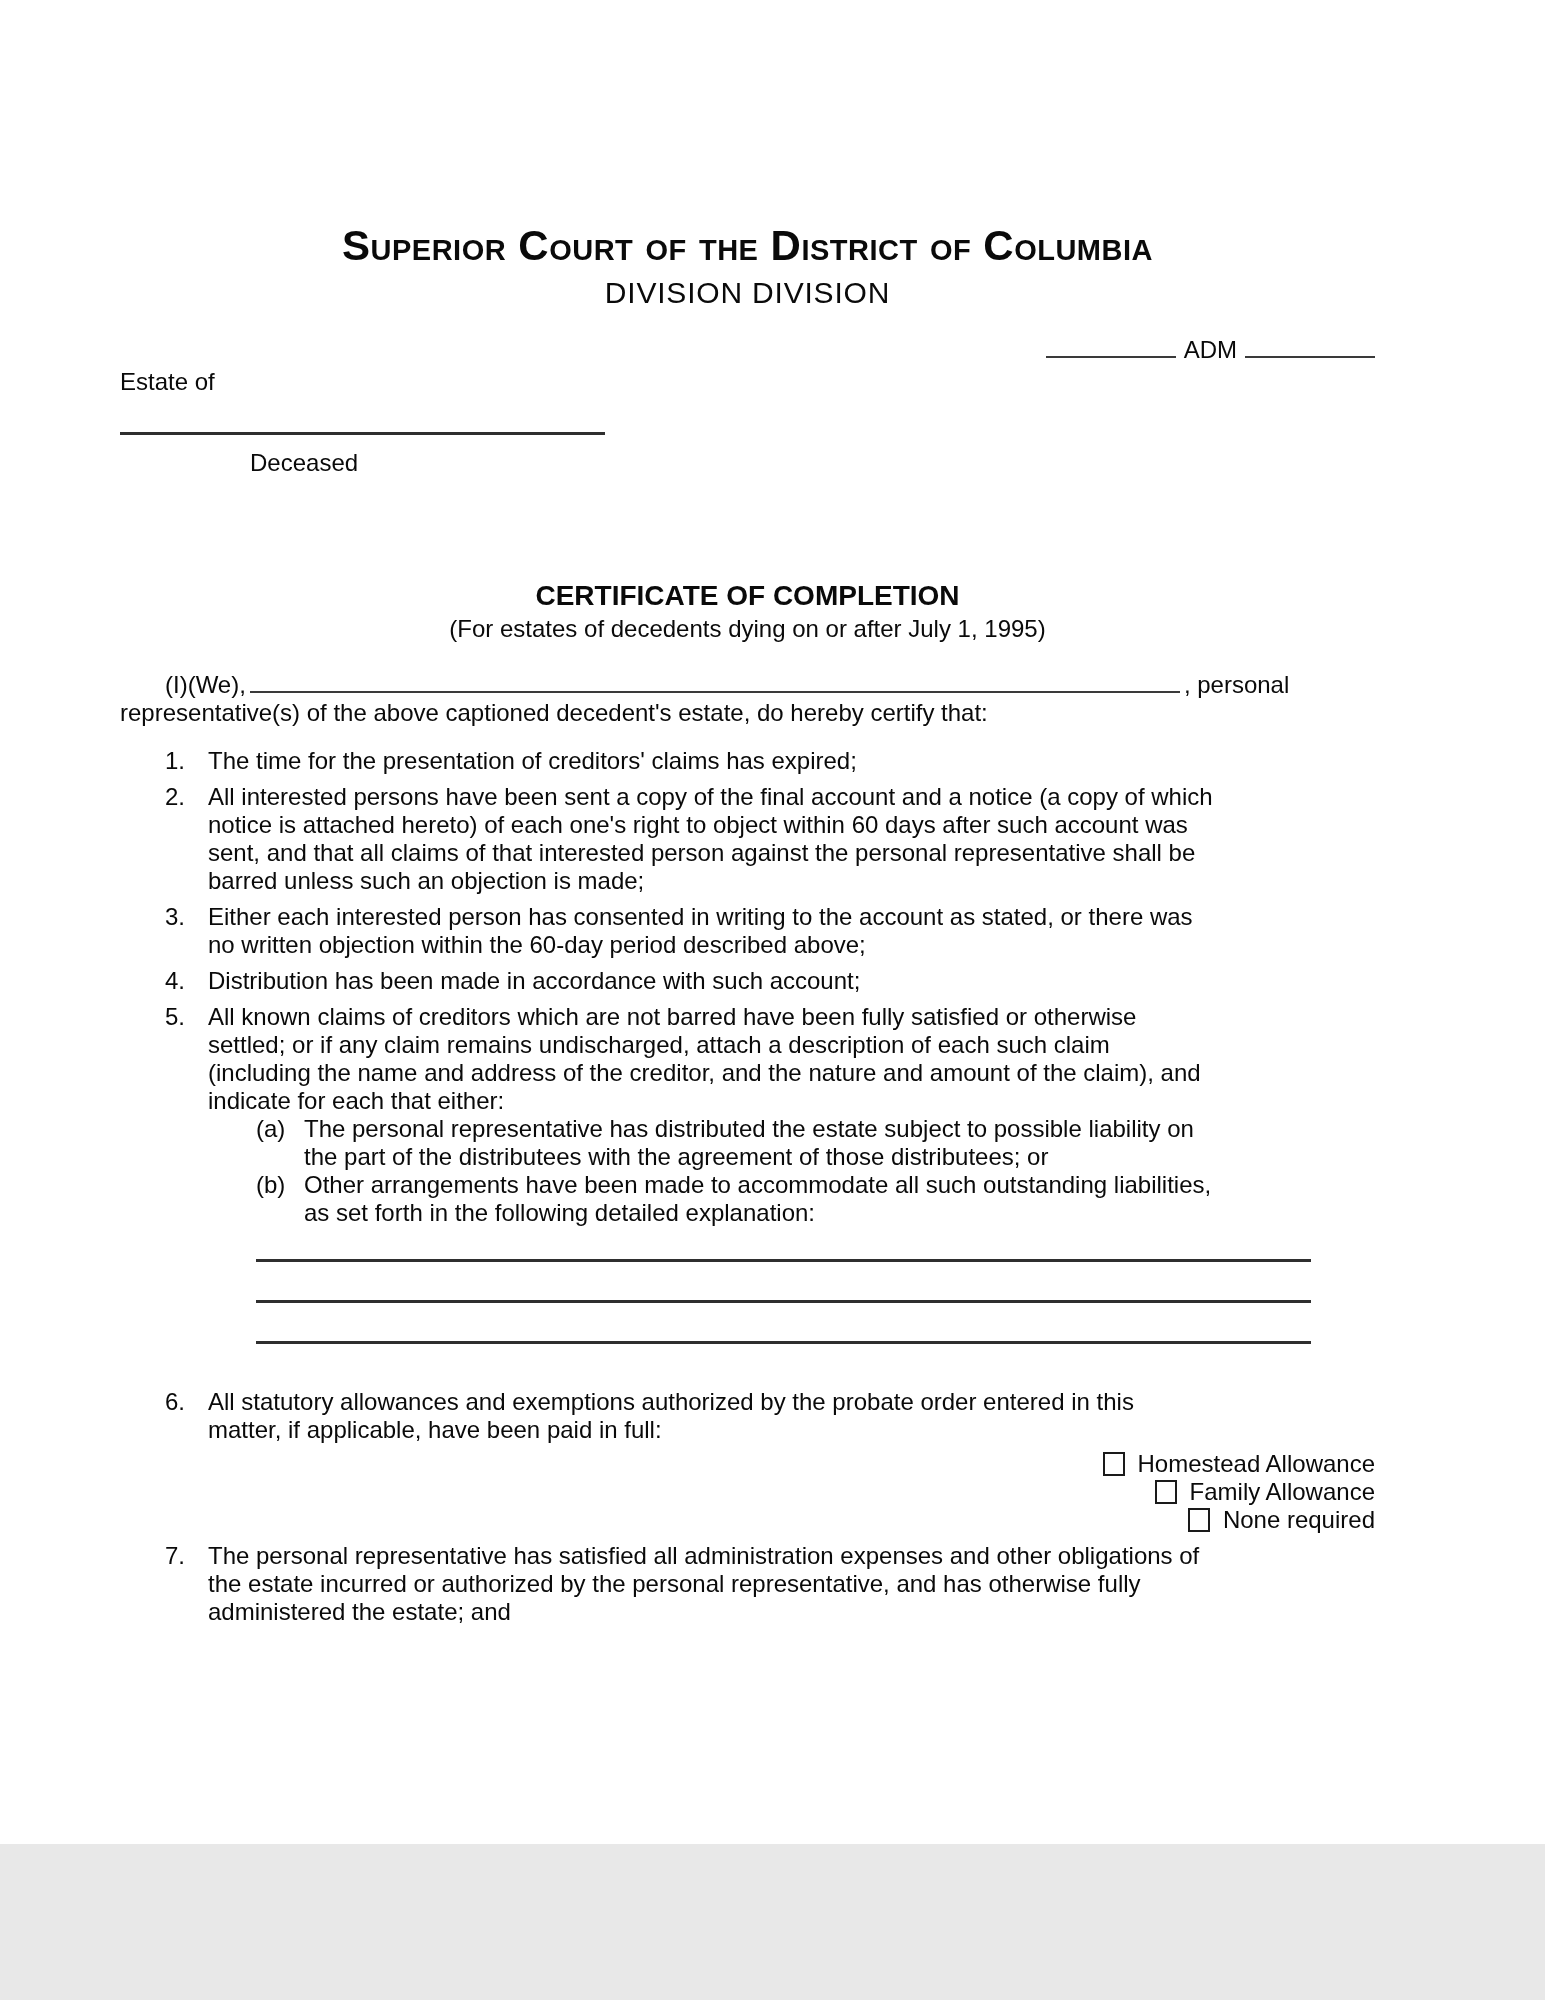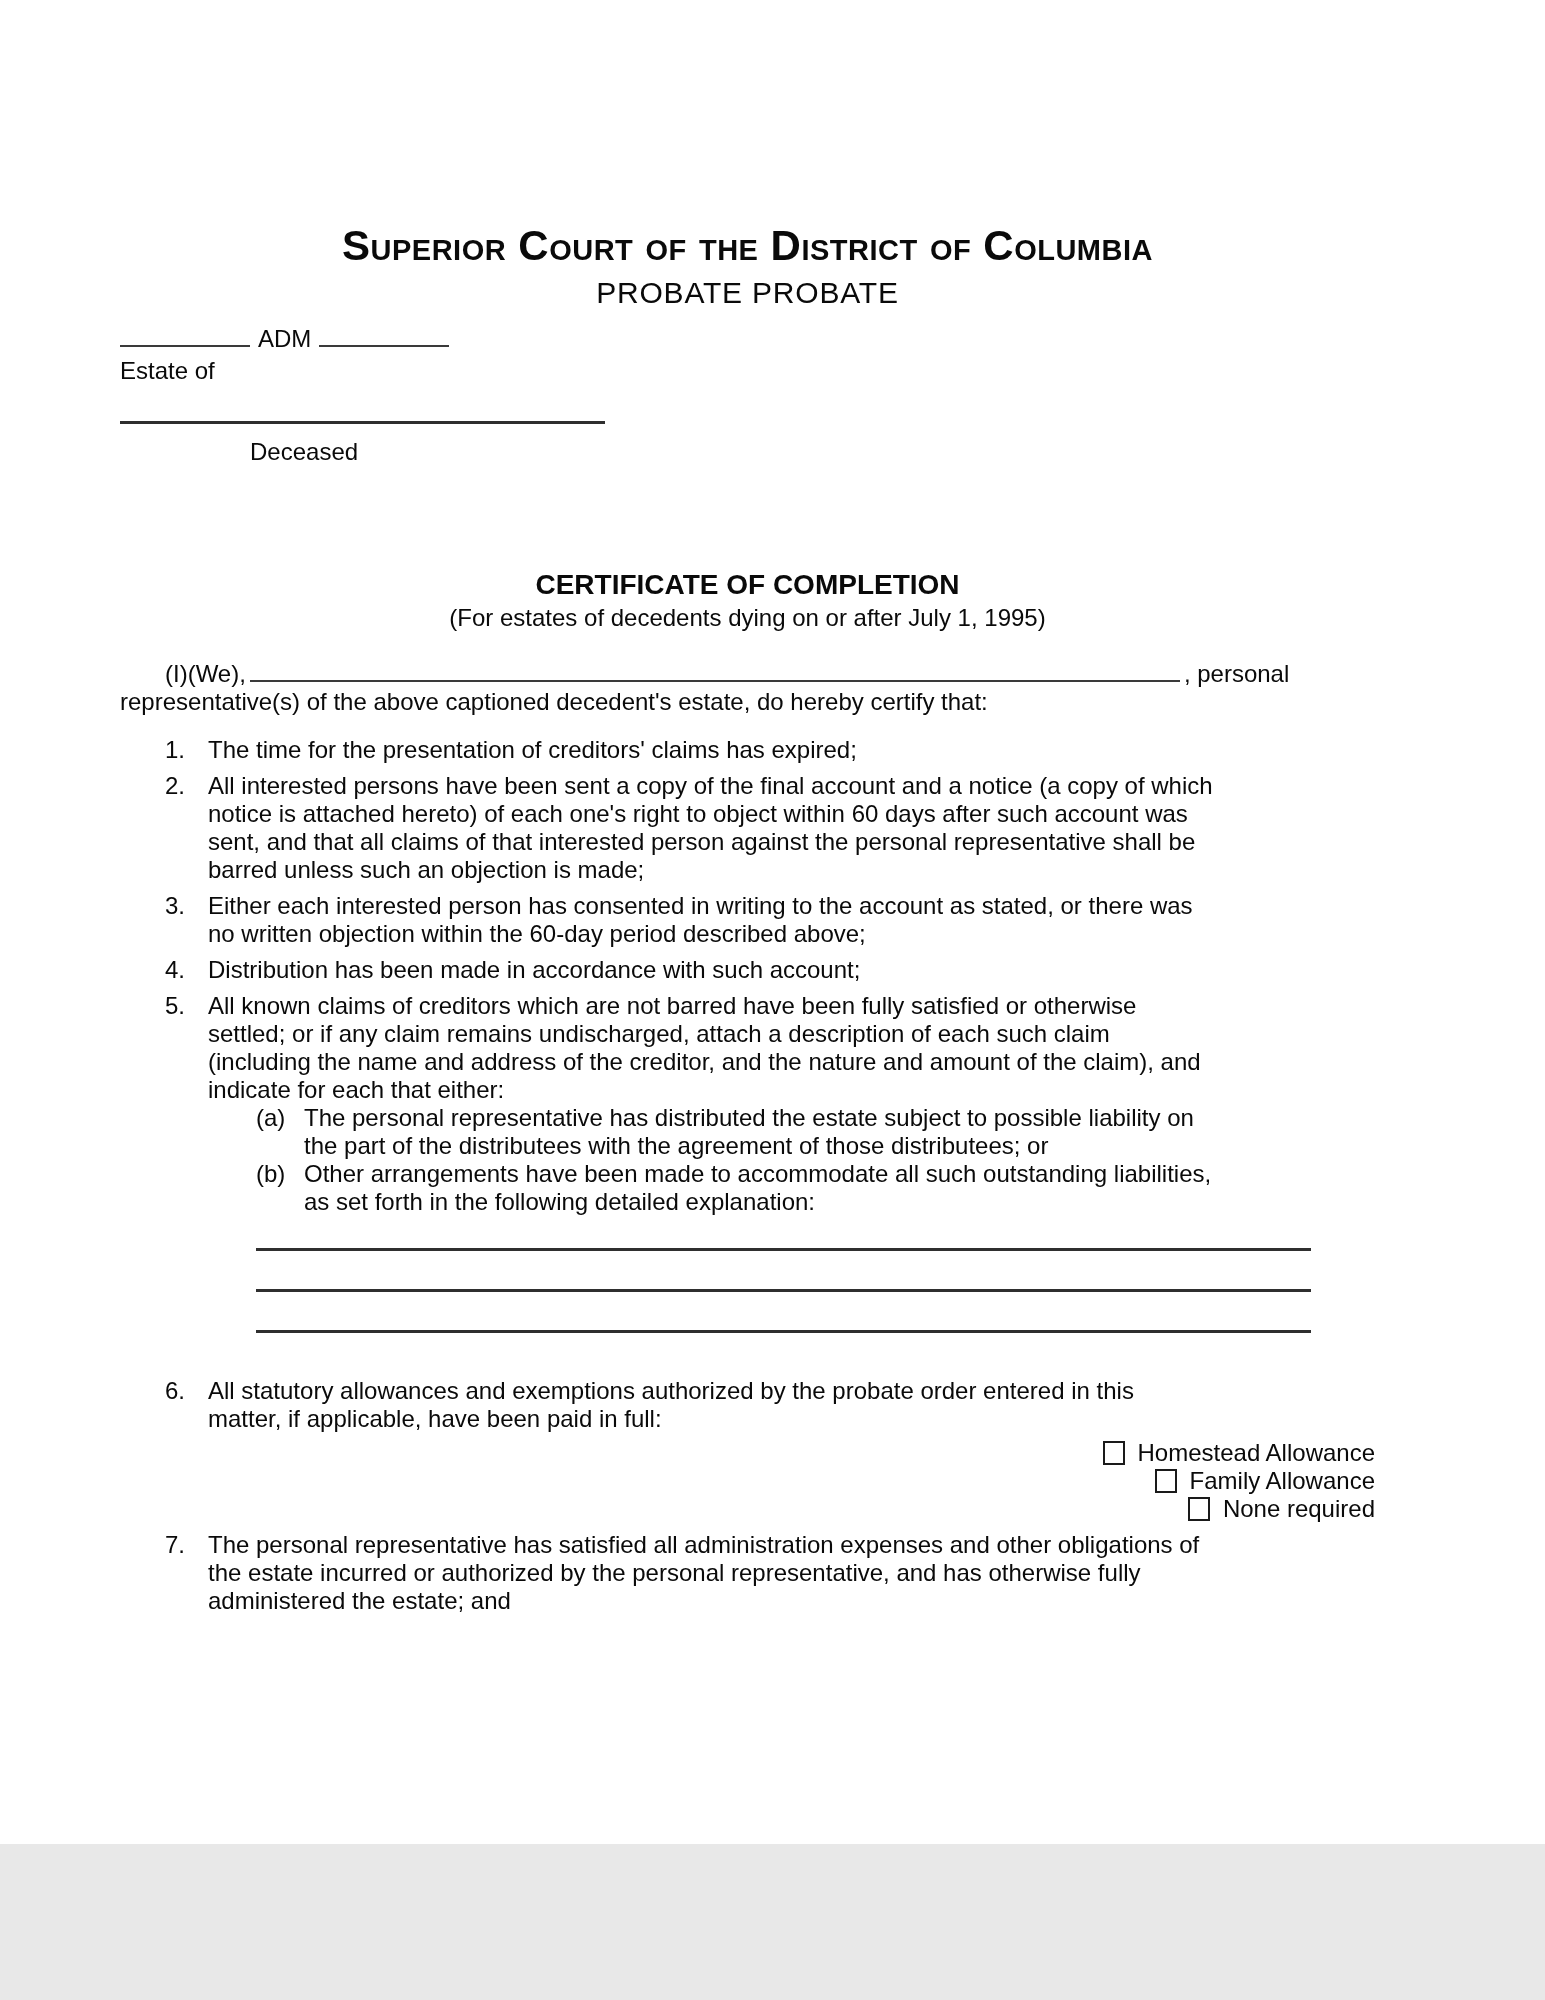--- a/index.html
+++ b/index.html
@@ -21,22 +21,22 @@
     text-align:center;letter-spacing:0.5px;
     margin:0;
   }
   .division-title{
     text-align:center;
     font-size:30px;line-height:34px;
     letter-spacing:0.8px;
     margin-top:8px;
   }
   .adm-row{
-    margin-top:15px;
-    text-align:left;
+    margin-top:26px;
+    text-align:right;
     height:28px;
   }
   .blank{
     display:inline-block;
     border-bottom:2px solid #3a3a3a;
     height:20px;
     vertical-align:baseline;
   }
   .adm-blank{width:130px;}
   .adm-label{padding:0 8px;}
@@ -98,21 +98,21 @@
     font-size:25px;line-height:28px;
     color:#4d7c0f;
   }
 </style>
 </head>
 <body>
 
 <div class="page">
 
   <h1 class="court-title">Superior Court of the District of Columbia</h1>
-  <div class="division-title">PROBATE PROBATE</div>
+  <div class="division-title">DIVISION DIVISION</div>
 
   <div class="adm-row">
     <span class="blank adm-blank"></span><span class="adm-label">ADM</span><span class="blank adm-blank"></span>
   </div>
 
   <div class="estate-of">Estate of</div>
   <div class="estate-line"></div>
   <div class="deceased">Deceased</div>
 
   <div class="cert-title">CERTIFICATE OF COMPLETION</div>

